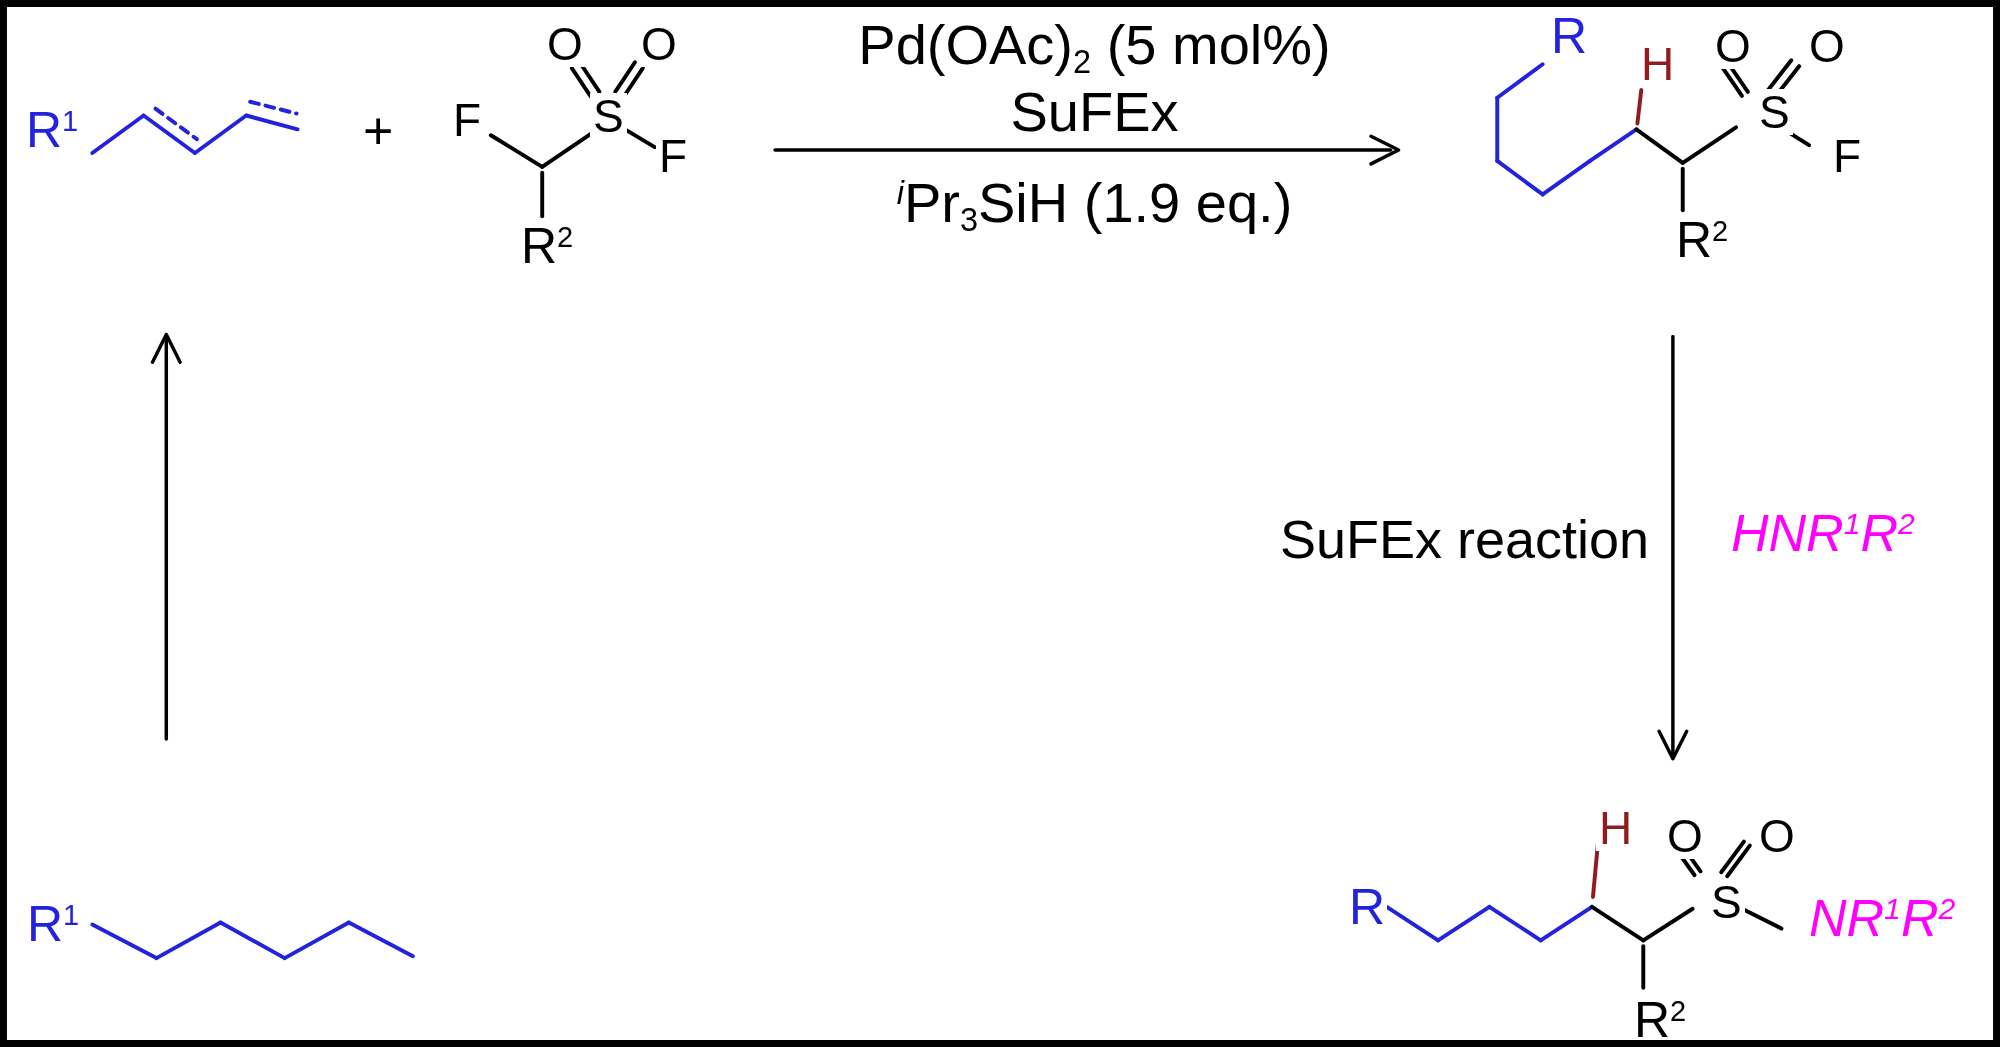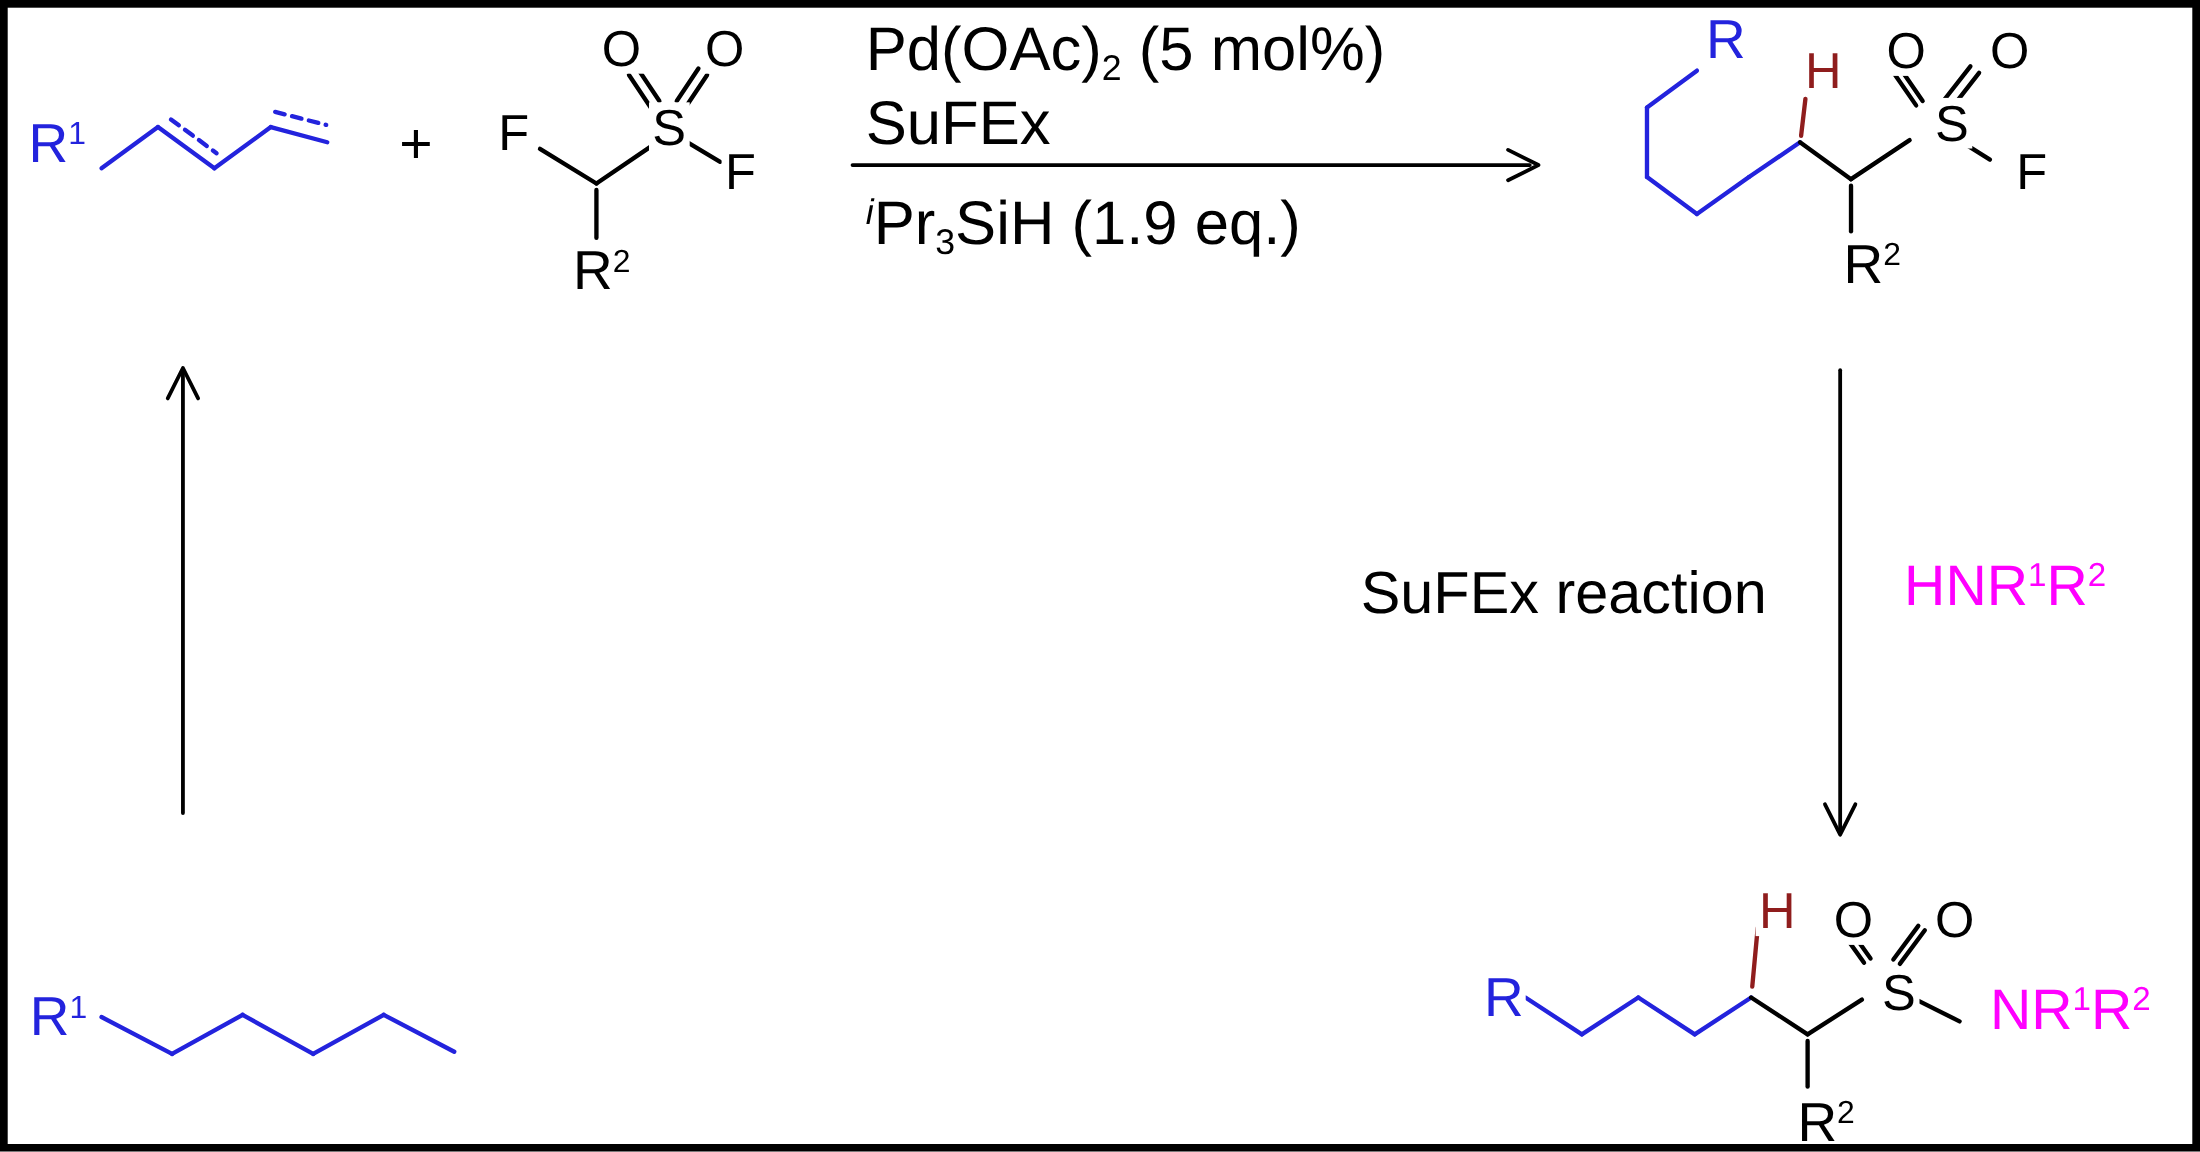--- a/index.html
+++ b/index.html
@@ -15,25 +15,25 @@
   .bond { stroke:var(--ink,#000); stroke-width:4; fill:none; stroke-linecap:round; }
   .bond.blue { stroke:var(--blue,#2323dd); }
   .bond.darkred { stroke:var(--dark_red,#8f1d1d); }
   .bond.dashed { stroke-dasharray:9 7; }
   .arrowline { stroke:#000; stroke-width:3.5; fill:none; stroke-linecap:round; stroke-linejoin:round; }
   .lbl { position:absolute; line-height:1; white-space:nowrap; }
   .atom { font-size:46px; background:#fff; padding:0 3px; }
   .rlab { font-size:50px; background:#fff; padding:0 2px; }
   .blue { color:var(--blue,#2323dd); }
   .darkred { color:var(--dark_red,#8f1d1d); }
-  .magenta { color:var(--magenta,#ff00ff); }
+  .magenta { color:var(--magenta,#ff00ff);font-style:italic; }
   .sup { font-size:0.58em; position:relative; top:-0.55em; }
   .sub { font-size:0.58em; position:relative; top:0.28em; }
   .italic { font-style:italic; }
-  .cond { font-size:56px; }
+  .cond { font-size:56px; text-align:center; }
   .note { font-size:54px; }
   .plus { font-size:52px; }
   .group52 { font-size:52px; background:#fff; padding:0 2px; }
 </style>
 </head>
 <body>
 
 <div class="canvas">
 
   <svg class="bonds" viewBox="0 0 2000 1047" aria-hidden="true">
@@ -131,21 +131,21 @@
   <div class="lbl cond" style="left:780px;top:168px;width:615px"><span class="sup italic">i</span><span>Pr</span><span class="sub">3</span><span>SiH (1.9 eq.)</span></div>
 
   <div class="lbl rlab blue" style="left:1542px;top:4px">R</div>
   <div class="lbl atom darkred" style="left:1631px;top:34px">H</div>
   <div class="lbl atom" style="left:1705px;top:16px">O</div>
   <div class="lbl atom" style="left:1799px;top:16px">O</div>
   <div class="lbl atom" style="left:1749px;top:82px">S</div>
   <div class="lbl atom" style="left:1823px;top:126px">F</div>
   <div class="lbl rlab" style="left:1667px;top:208px"><span>R</span><span class="sup">2</span></div>
 
-  <div class="lbl note" style="left:1230px;top:505px;width:395px;text-align:left">SuFEx reaction</div>
+  <div class="lbl note" style="left:1260px;top:505px;width:395px;text-align:center">SuFEx reaction</div>
   <div class="lbl group52 magenta" style="left:1722px;top:500px"><span>HNR</span><span class="sup">1</span><span>R</span><span class="sup">2</span></div>
 
   <div class="lbl atom darkred" style="left:1589px;top:798px">H</div>
   <div class="lbl atom" style="left:1657px;top:806px">O</div>
   <div class="lbl atom" style="left:1749px;top:806px">O</div>
   <div class="lbl atom" style="left:1701px;top:872px">S</div>
   <div class="lbl group52 magenta" style="left:1800px;top:885px"><span>NR</span><span class="sup">1</span><span>R</span><span class="sup">2</span></div>
   <div class="lbl rlab" style="left:1625px;top:988px"><span>R</span><span class="sup">2</span></div>
   <div class="lbl rlab blue" style="left:1340px;top:875px">R</div>
 

